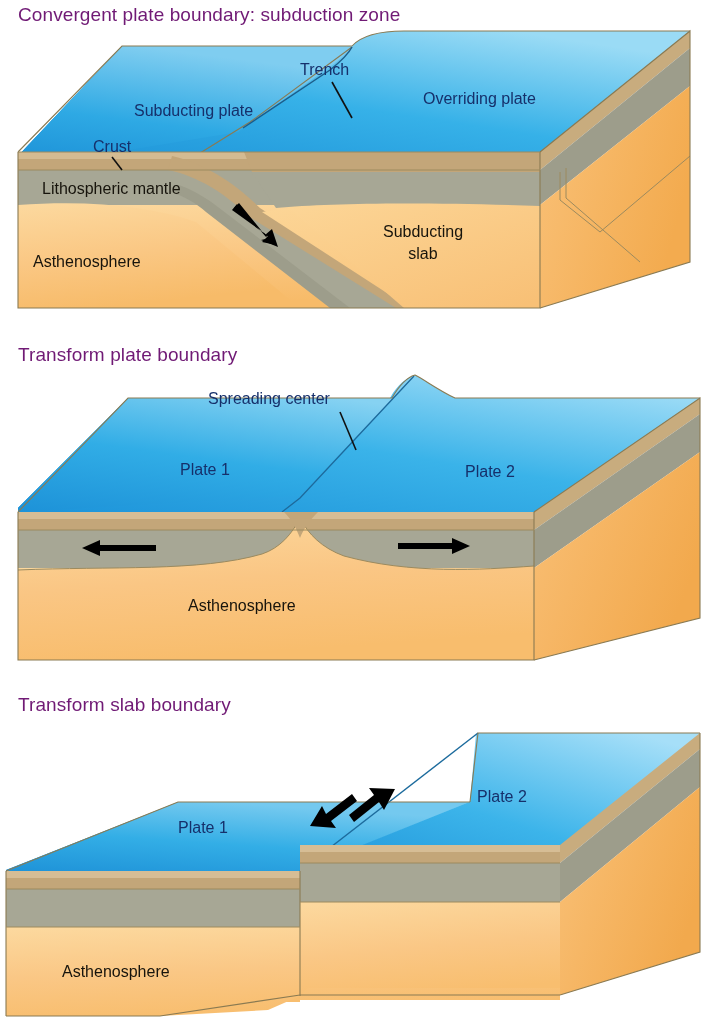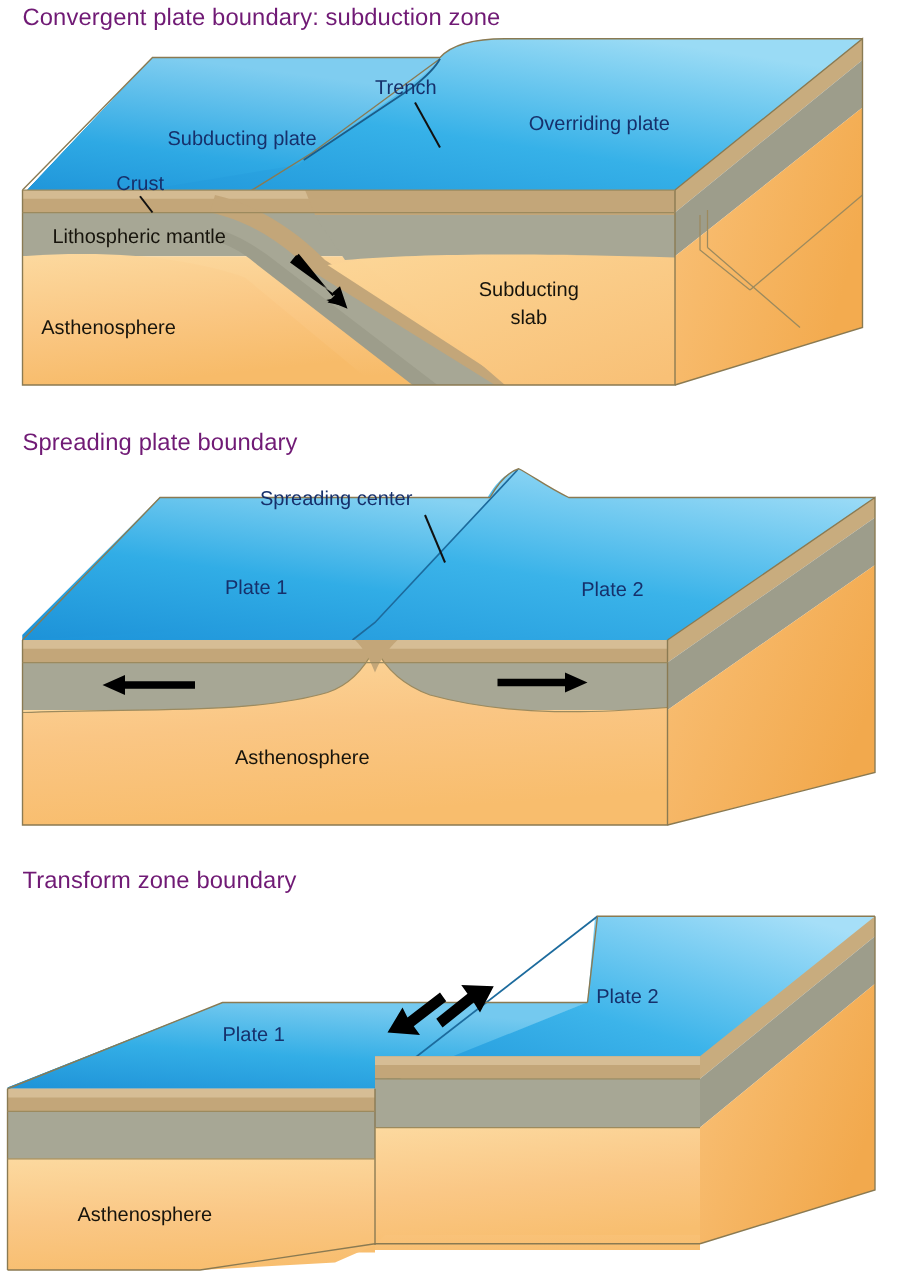--- a/index.html
+++ b/index.html
@@ -152,21 +152,21 @@
 
     <text class="lbl lbl-dark" x="42" y="194">Lithospheric mantle</text>
     <text class="lbl lbl-dark" x="33" y="267">Asthenosphere</text>
 
     <text class="lbl lbl-dark" x="423" y="237" text-anchor="middle">Subducting</text>
     <text class="lbl lbl-dark" x="423" y="259" text-anchor="middle">slab</text>
   </svg>
 </div>
 
 <div class="panel" id="panel-divergent">
-  <div class="panel-title">Spreading plate boundary</div>
+  <div class="panel-title">Transform plate boundary</div>
 
   <svg width="720" height="350" viewBox="0 340 720 350">
     <defs>
       <linearGradient id="seaTopD1" x1="0" y1="1" x2="0.4" y2="0">
         <stop offset="0" stop-color="#1d92d8"></stop>
         <stop offset="0.5" stop-color="#31ade6"></stop>
         <stop offset="1" stop-color="#86d2f2"></stop>
       </linearGradient>
       <linearGradient id="seaTopD2" x1="0.05" y1="1" x2="0.85" y2="0">
         <stop offset="0" stop-color="#1e95da"></stop>
@@ -236,21 +236,21 @@
 
     <text class="lbl lbl-sea" x="208" y="404">Spreading center</text>
     <path d="M 340,412 L 356,450" class="leader"></path>
     <text class="lbl lbl-sea" x="180" y="475">Plate 1</text>
     <text class="lbl lbl-sea" x="465" y="477">Plate 2</text>
     <text class="lbl lbl-dark" x="188" y="611">Asthenosphere</text>
   </svg>
 </div>
 
 <div class="panel" id="panel-transform">
-  <div class="panel-title">Transform zone boundary</div>
+  <div class="panel-title">Transform slab boundary</div>
 
   <svg width="720" height="337" viewBox="0 690 720 337">
     <defs>
       <linearGradient id="seaTopT1" x1="0" y1="1" x2="0.45" y2="0">
         <stop offset="0" stop-color="#1f93d8"></stop>
         <stop offset="0.5" stop-color="#33aee6"></stop>
         <stop offset="1" stop-color="#74c9ef"></stop>
       </linearGradient>
       <linearGradient id="seaTopT2" x1="0.05" y1="1" x2="0.9" y2="0.05">
         <stop offset="0" stop-color="#1f96da"></stop>

